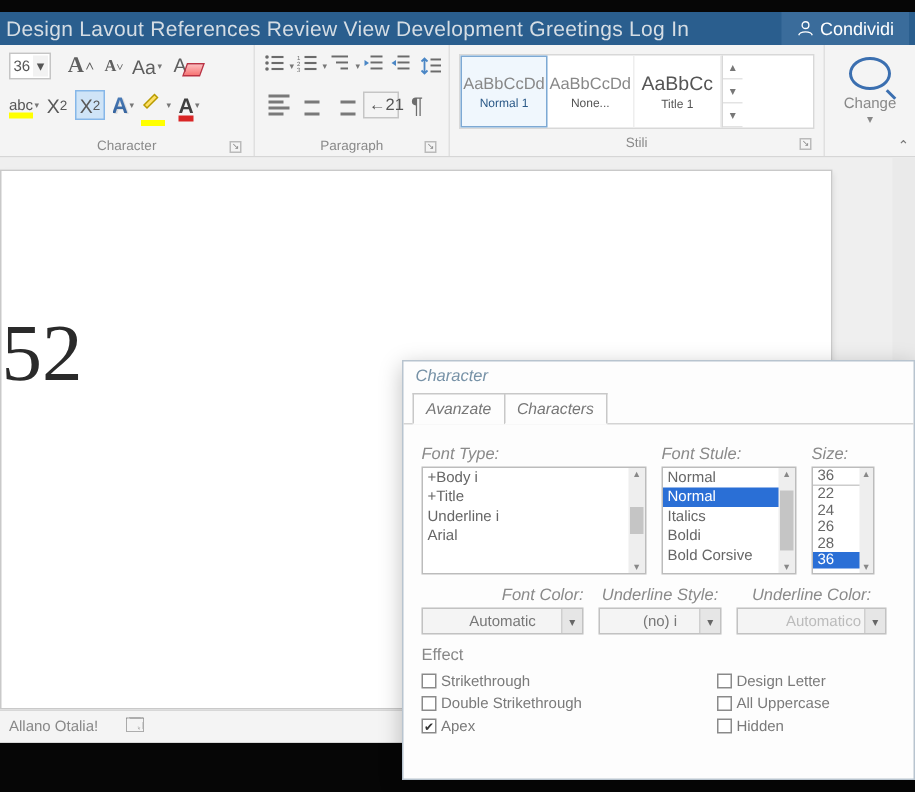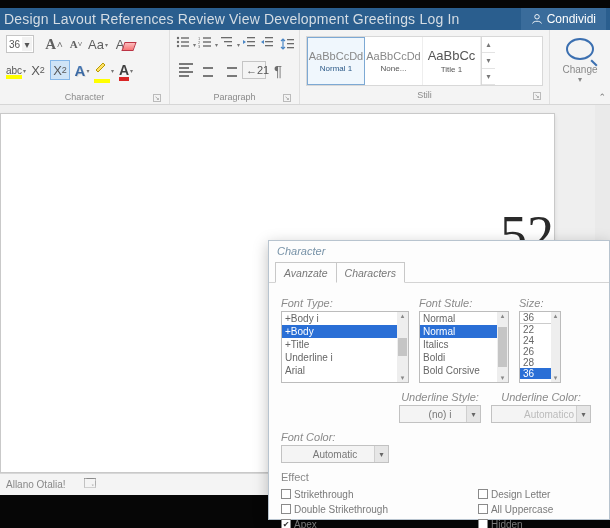--- a/index.html
+++ b/index.html
@@ -61,21 +61,21 @@
   
   .change-group { width: 60px; text-align:center; padding-top:8px; }
   .change-group .mag { width:28px; height:22px; margin:0 auto 4px; border:2px solid #3b6fb0; border-radius:50%; position:relative; }
   .change-group .mag::after { content:""; position:absolute; right:-6px; bottom:-6px; width:8px; height:2px; background:#3b6fb0; transform:rotate(45deg); }
   .change-group .lbl { font-size:10px; color:#888; }
   .collapse { position:absolute; right:4px; bottom:2px; font-size:9px; color:#777; }
   
   
   .doc-area { height: 390px; background: #efefef; position:relative; overflow:hidden; }
   .page { position:absolute; left:0; top:8px; width:555px; height:360px; background:#fff; border:1px solid #c9c9c9; box-shadow: 0 2px 4px rgba(0,0,0,0.1); }
-  .page-content { padding: 90px 0 0 0; text-align:right; }
+  .page-content { padding: 90px 0 0 0; text-align:left; }
   .doc-text { font-size: 54px; font-family: Georgia, "Times New Roman", serif; color:#2a2a2a; font-weight:400; }
   .vscroll { position:absolute; right:0; top:0; bottom:0; width:15px; background:#eaeaea; }
   
   
   .status { position:absolute; left:0; bottom:0; height:22px; width:100%; background:#f4f4f4; border-top:1px solid #d7d7d7; display:flex; align-items:center; padding:0 6px; font-size:10px; color:#888; gap: 18px; }
   .status .cal { color:#6b6b6b; font-size: 12px;}
   
   
   .dialog { position:absolute; left:268px; top:240px; width:342px; height:280px; background:#fdfdfd; border:1px solid #b8c4cf; box-shadow: 0 4px 14px rgba(0,0,0,0.25); font-size:11px; color:#666; }
   .dlg-title { padding:4px 8px; color:#7792a7; font-size:11px; font-style: italic; }
@@ -315,25 +315,24 @@
 </div>
 
 <div class="dialog">
   <div class="dlg-title">Character</div>
   <div class="dlg-tabs">
     <div class="dlg-tab active">Avanzate</div>
     <div class="dlg-tab active" style="margin-left:-1px;">Characters</div>
   </div>
   <div class="dlg-body">
     <div class="dlg-row">
-      <div class="dlg-col" style="width:128px;">
+      <div class="dlg-col" style="width:150px;">
         <div class="lbl">Font Type:</div>
         <div class="listbox">
           <div class="top-val">+Body i</div>
-          <div class="item sel">+Body</div>
           <div class="item">+Title</div>
           <div class="item">Underline i</div>
           <div class="item">Arial</div>
           <div class="sb">
               <span>▴</span>
               <span class="thumb"></span>
               <span>▾</span>
             </div>
         </div>
       </div>
@@ -364,21 +363,21 @@
           <div class="sb">
               <span>▴</span>
               <span>▾</span>
             </div>
         </div>
       </div>
     </div>
 
     <div class="dlg-row">
       <div class="dlg-col" style="width:108px;">
-        <div class="lbl" style="text-align:left;margin-top:40px;">Font Color:</div>
+        <div class="lbl" style="text-align:right;">Font Color:</div>
         <div class="combo">
             <span>Automatic</span>
             <span class="dd">▾</span>
           </div>
       </div>
       <div class="dlg-col" style="width:82px;">
         <div class="lbl" style="text-align:center;">Underline Style:</div>
         <div class="combo">
             <span>(no) i</span>
             <span class="dd">▾</span>

